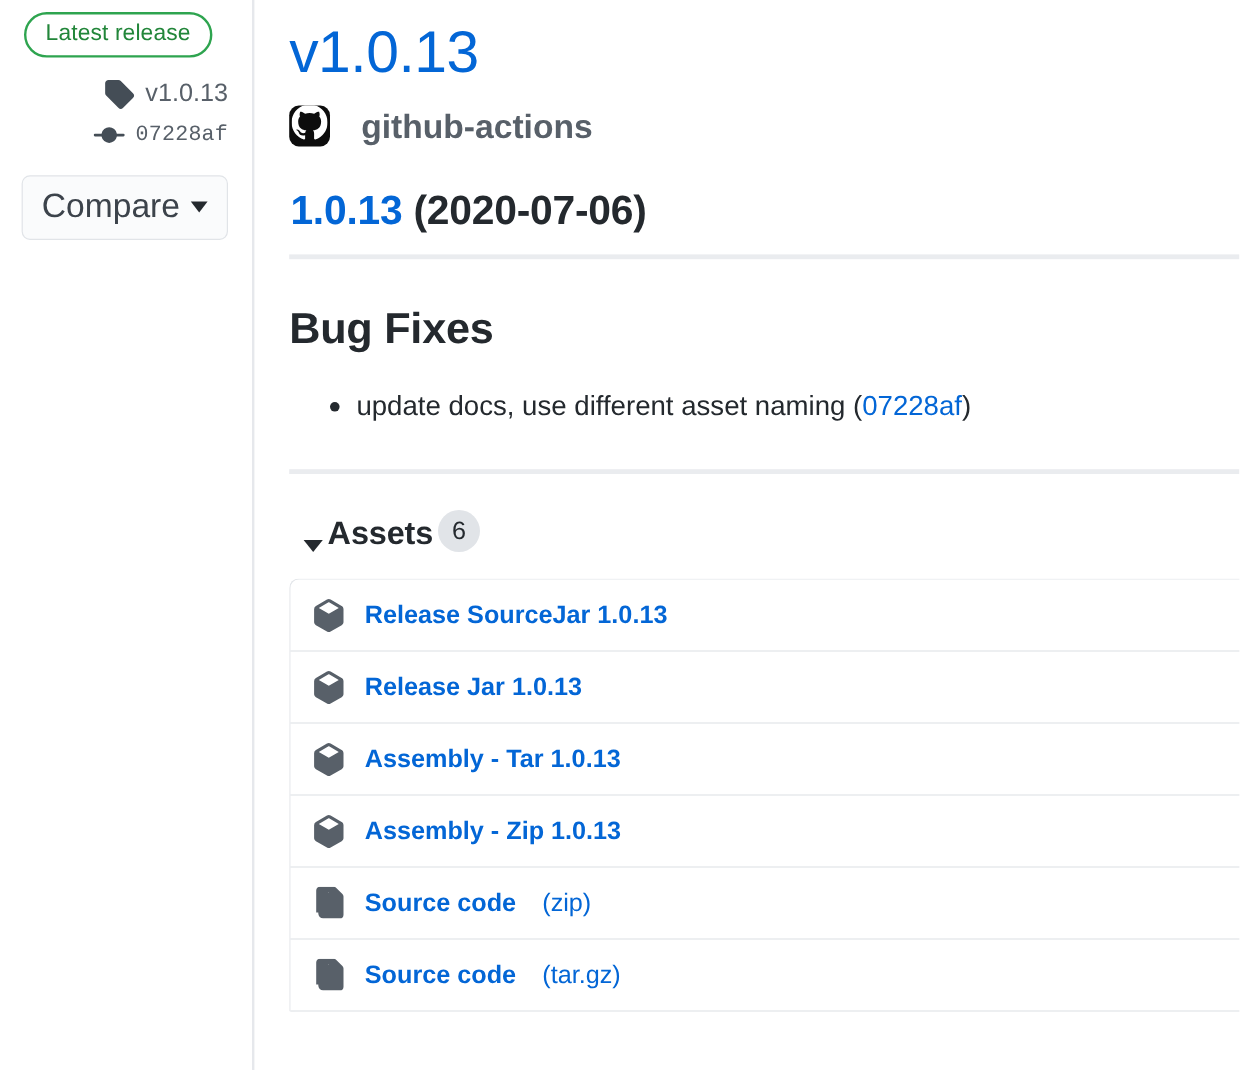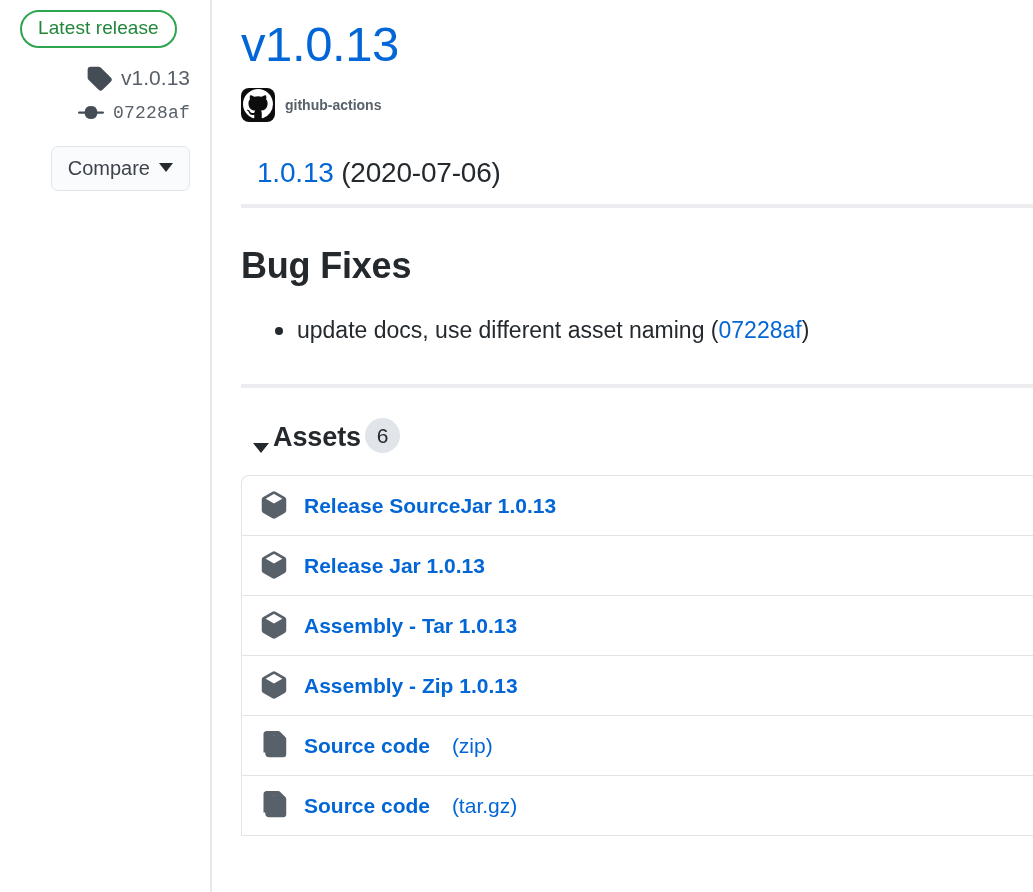--- a/index.html
+++ b/index.html
@@ -88,21 +88,21 @@
     text-align: right;
   }
   .compare-btn {
     display: inline-flex;
     align-items: center;
     gap: 9px;
     background: #fafbfc;
     border: 1px solid #e1e4e8;
     border-radius: 7px;
     padding: 10px 16px 11px;
-    font-size: 20px;
+    font-size: 28px;
     color: #3c434b;
     font-family: "Liberation Sans", sans-serif;
     cursor: pointer;
     line-height: 1.1;
   }
   .caret {
     width: 0; height: 0;
     border-left: 7px solid transparent;
     border-right: 7px solid transparent;
     border-top: 9px solid #24292e;
@@ -126,46 +126,46 @@
     font-weight: 400;
     text-decoration: none;
     display: block;
     margin: 19px 0 0 0;
     letter-spacing: -0.4px;
   }
 
   .release-meta {
     display: flex;
     align-items: center;
-    gap: 10px;
+    gap: 26px;
     margin-top: 18px;
-    font-size: 14px;
+    font-size: 28px;
     color: #586069;
     line-height: 1.2;
   }
   .avatar {
     width: 34px;
     height: 34px;
     border-radius: 8px;
     background: #0d0d0d;
     display: inline-flex;
     align-items: center;
     justify-content: center;
     flex: none;
     overflow: hidden;
   }
   .author {
     font-weight: bold;
     color: #586069;
   }
 
   .body-heading {
-    font-size: 28px;
-    margin: 33px 0 0 16px;
-    font-weight: normal;
+    font-size: 34px;
+    margin: 33px 0 0 1px;
+    font-weight: bold;
     line-height: 1.25;
     color: #24292e;
     letter-spacing: -0.2px;
   }
   .body-heading a {
     color: #0366d6;
     text-decoration: none;
   }
   .hr {
     height: 4px;

